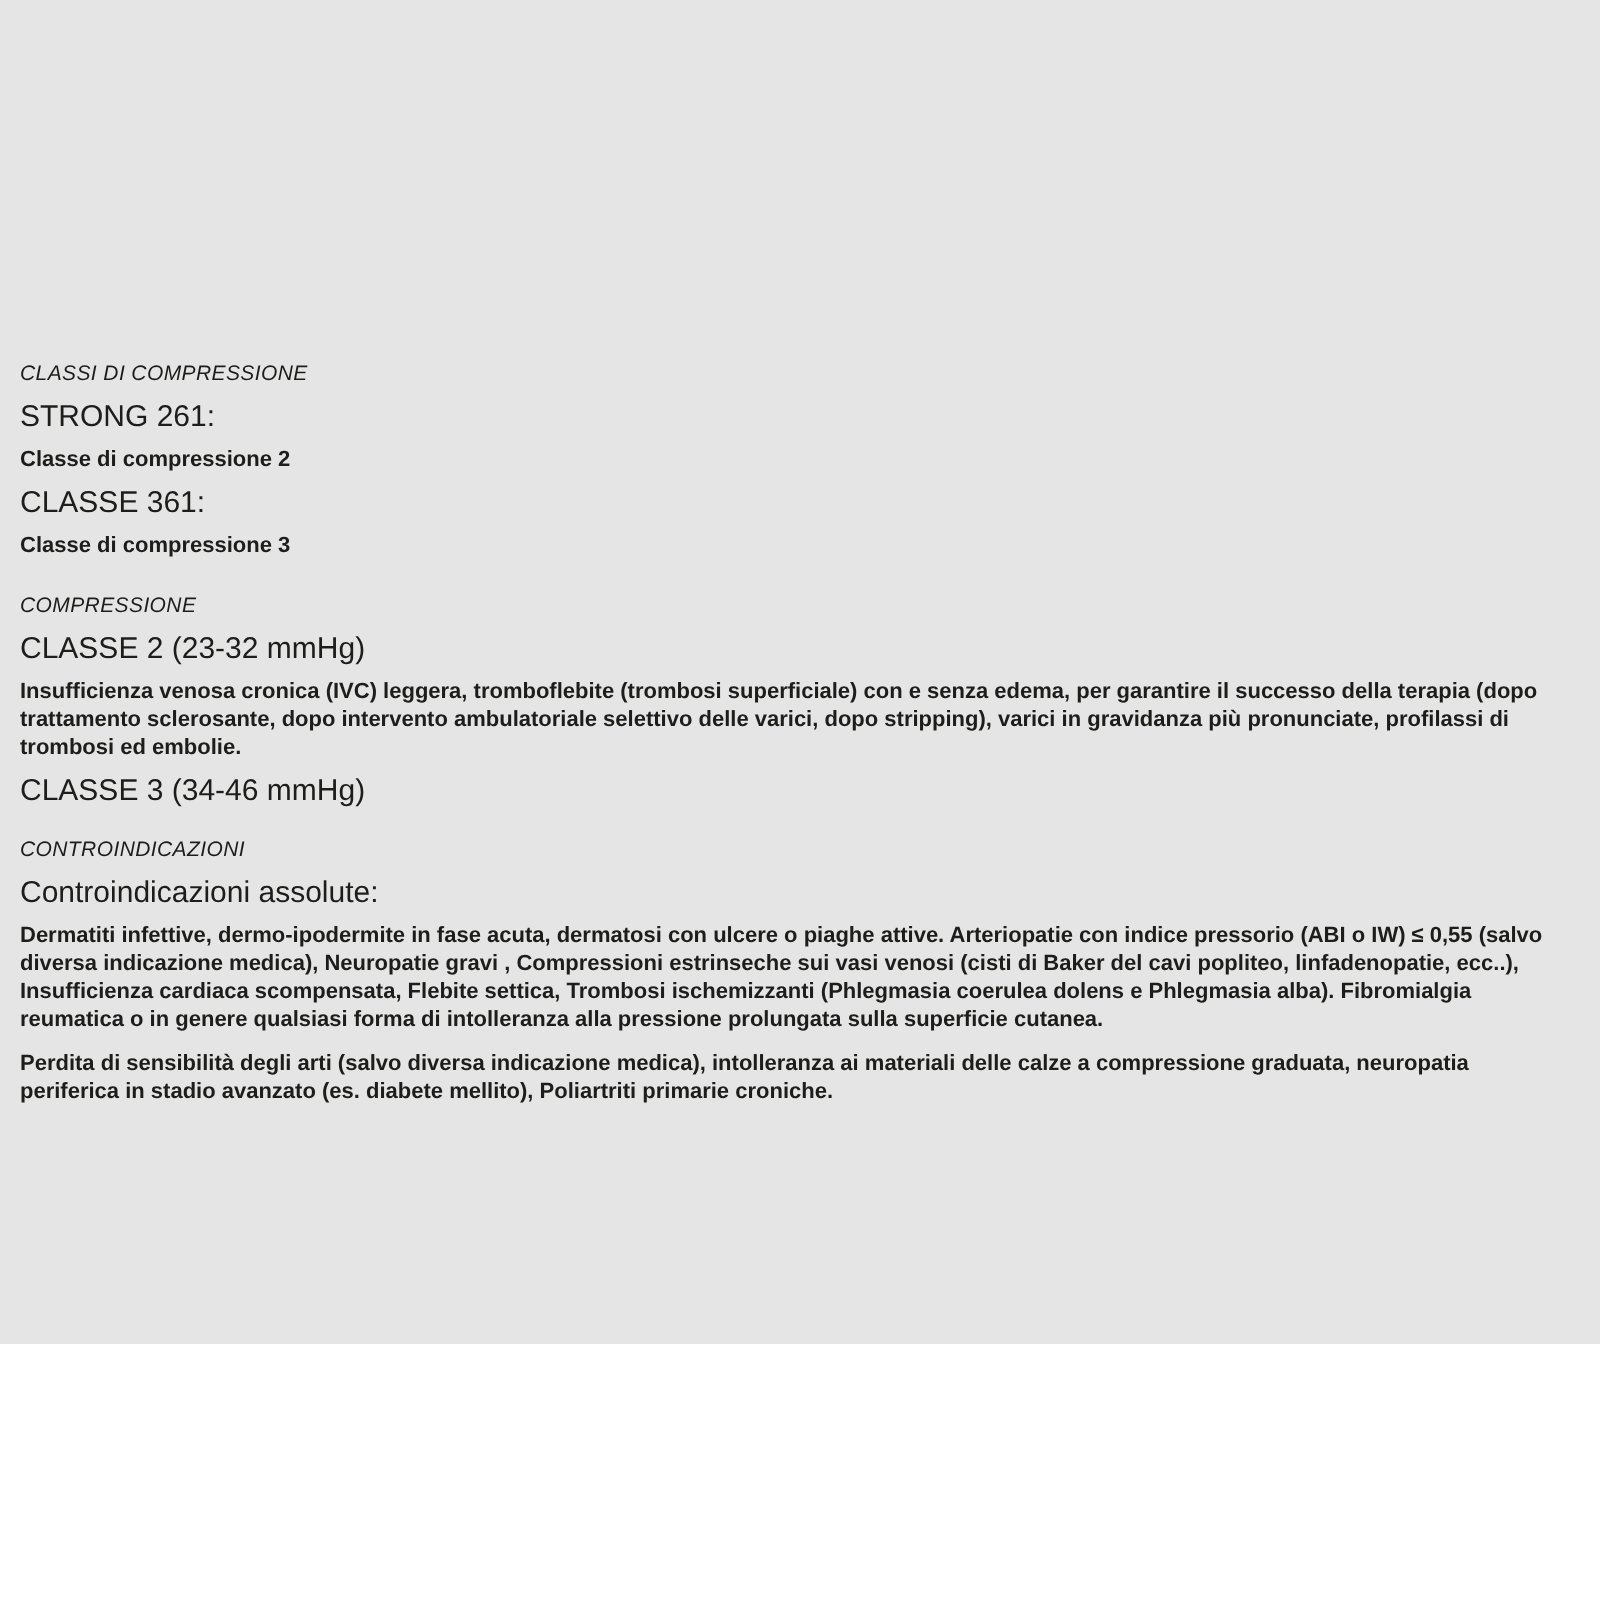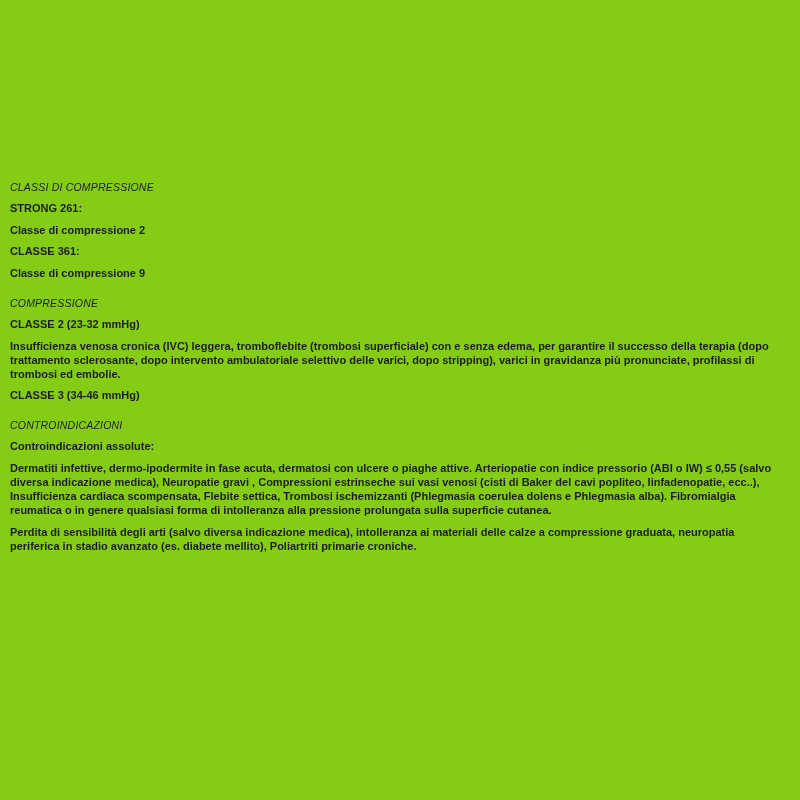--- a/index.html
+++ b/index.html
@@ -3,43 +3,43 @@
 <meta charset="utf-8">
 <style>
   * { margin: 0; padding: 0; box-sizing: border-box; }
   html, body {
     background: #ffffff;
     font-family: "Liberation Sans", "DejaVu Sans", sans-serif;
   }
   .page {
     position: relative;
     width: 800px;
-    height: 800px;
-    background: #84cc16;
+    height: 672px;
+    background: #e5e5e5;
     overflow: hidden;
   }
   .content {
     padding: 181px 14px 0 10px;
     color: #1d1d1b;
   }
   .doc-section {
     margin-bottom: 17px;
   }
   .section-heading {
     font-size: 10.5px;
     font-weight: 400;
     font-style: italic;
     line-height: 13px;
     letter-spacing: 0.2px;
     margin-bottom: 8px;
     color: #1d1d1b;
   }
   .entry-label {
-    font-size: 11px;
-    font-weight: 700;
+    font-size: 15px;
+    font-weight: 400;
     line-height: 13px;
     margin-bottom: 8px;
     color: #1d1d1b;
   }
   .entry-text {
     font-size: 11px;
     font-weight: 700;
     line-height: 14px;
     margin-bottom: 8px;
     color: #1d1d1b;
@@ -53,21 +53,21 @@
   <div class="content">
 
     <section class="doc-section">
       <h2 class="section-heading">CLASSI DI COMPRESSIONE</h2>
       <div class="entry">
         <h3 class="entry-label">STRONG 261:</h3>
         <p class="entry-text">Classe di compressione 2</p>
       </div>
       <div class="entry">
         <h3 class="entry-label">CLASSE 361:</h3>
-        <p class="entry-text">Classe di compressione 9</p>
+        <p class="entry-text">Classe di compressione 3</p>
       </div>
     </section>
 
     <section class="doc-section">
       <h2 class="section-heading">COMPRESSIONE</h2>
       <div class="entry">
         <h3 class="entry-label">CLASSE 2 (23-32 mmHg)</h3>
         <p class="entry-text">Insufficienza venosa cronica (IVC) leggera, tromboflebite (trombosi superficiale) con e senza edema, per garantire il successo della terapia (dopo trattamento sclerosante, dopo intervento ambulatoriale selettivo delle varici, dopo stripping), varici in gravidanza più pronunciate, profilassi di trombosi ed embolie.</p>
       </div>
       <div class="entry">

